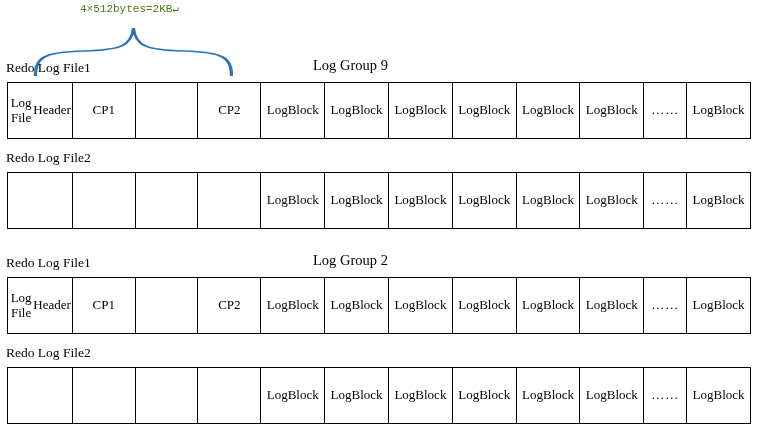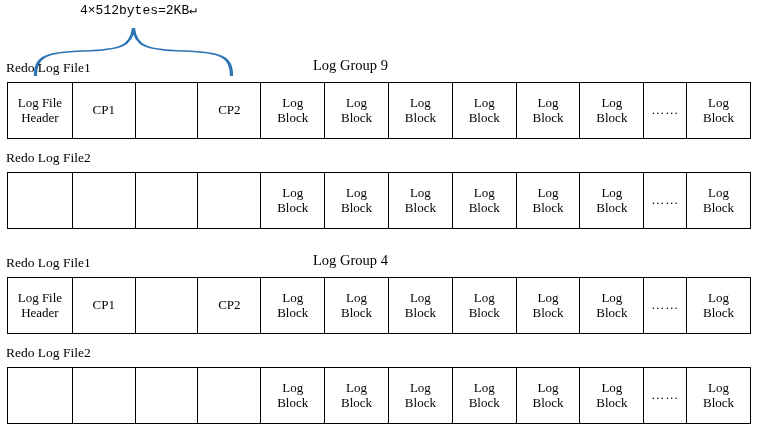--- a/index.html
+++ b/index.html
@@ -21,24 +21,24 @@
     width: 760px;
     height: 433px;
   }
 
   
   .brace-label {
     position: absolute;
     left: 80px;
     top: 2px;
     font-family: "Liberation Mono", monospace;
-    font-size: 13px;
+    font-size: 11px;
     letter-spacing: 0px;
     white-space: nowrap;
-    color: #000000;
+    color: #4d7c0f;
   }
   .brace-svg {
     position: absolute;
     left: 28px;
     top: 18px;
   }
 
   
   .group-title {
     position: absolute;
@@ -62,21 +62,20 @@
     display: flex;
     border: 1px solid #000;
     box-sizing: border-box;
     background: #fff;
   }
   .cell {
     box-sizing: border-box;
     border-right: 1px solid #000;
     height: 100%;
     display: flex;
-    flex-direction: column;
     align-items: center;
     justify-content: center;
     font-size: 13px;
     line-height: 1.12;
     text-align: center;
     overflow: hidden;
     padding: 0 1px;
   }
   .cell:last-child { border-right: none; }
   .cell .l2 { display: block; }
@@ -187,21 +186,21 @@
       </div>
       <div class="cell dots" style="width: 43px;">
         <span>……</span>
       </div>
       <div class="cell" style="width: 63px;">
         <span>Log</span>
         <span class="l2">Block</span>
       </div>
     </div>
 
-  <div class="group-title" style="left:313px; top:252px;">Log Group 4</div>
+  <div class="group-title" style="left:313px; top:252px;">Log Group 2</div>
 
   <div class="file-label" style="left:6px; top:255px;">Redo Log File1</div>
   <div class="row" id="row-2" style="top:277px; width:744px; height:57px;">
       <div class="cell" style="width: 65px;">
         <span>Log File</span>
         <span class="l2">Header</span>
       </div>
       <div class="cell" style="width: 63px;">
         <span>CP1</span>
       </div>

